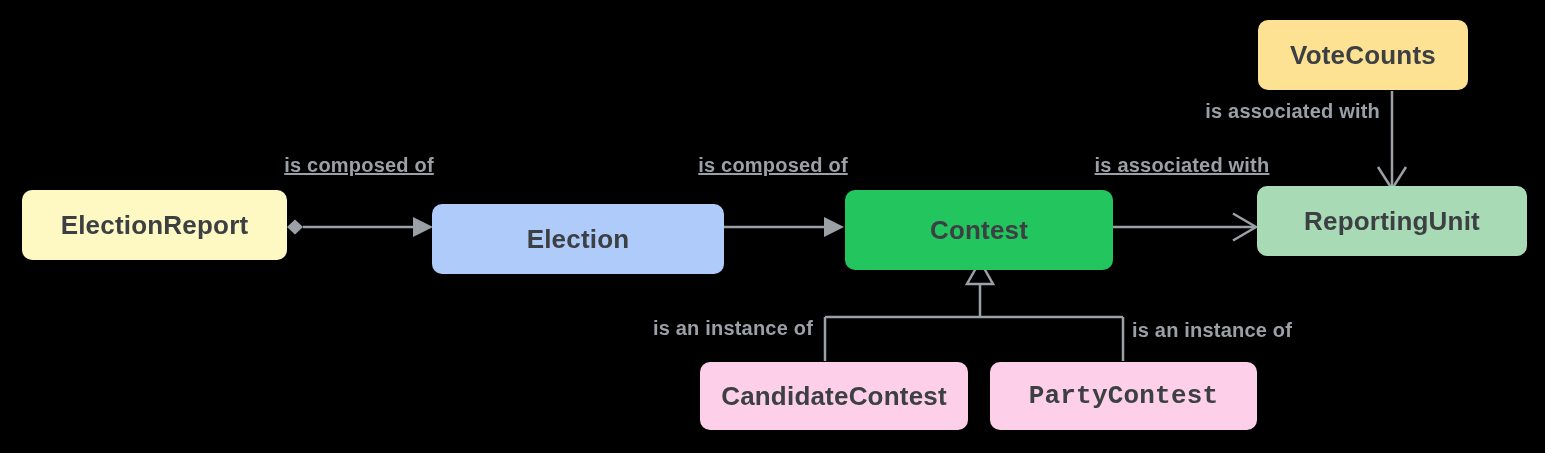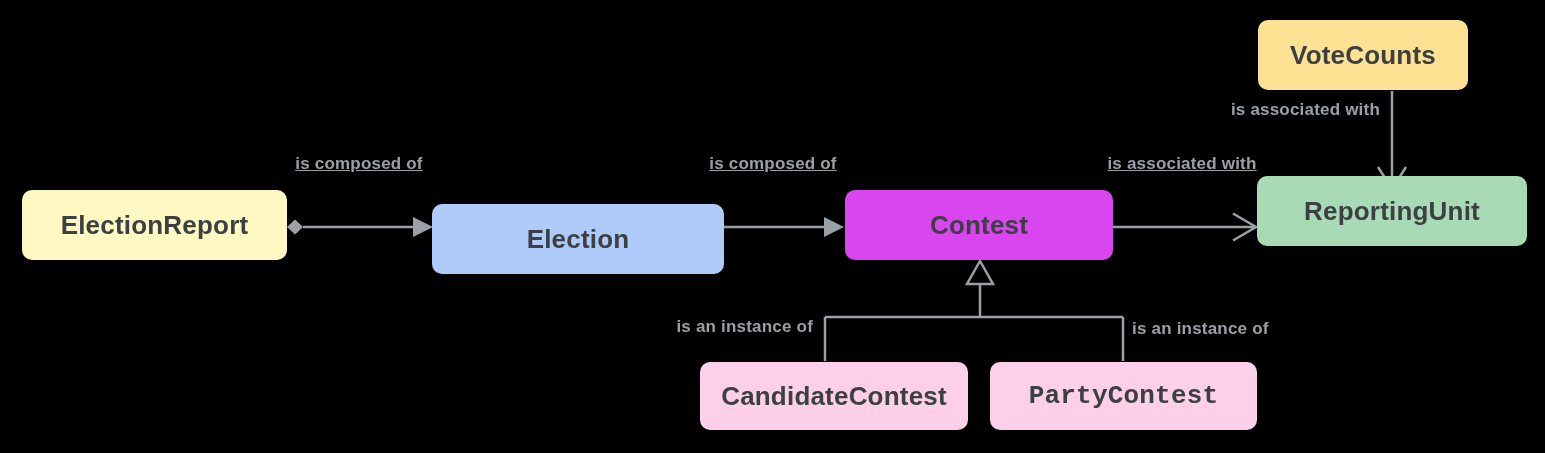--- a/index.html
+++ b/index.html
@@ -29,21 +29,21 @@
     justify-content: center;
     font-weight: 700;
     font-size: 26px;
     color: #3c4043;
     letter-spacing: 0.2px;
     cursor: default;
   }
   .edge-label {
     position: absolute;
     color: #9aa0a6;
-    font-size: 17px;
+    font-size: 20px;
     font-weight: 700;
     white-space: nowrap;
     letter-spacing: 0.2px;
   }
   .center-anchor { transform: translateX(-50%); text-decoration: underline; }
 </style>
 </head>
 <body>
 
 <div class="stage">
@@ -84,25 +84,25 @@
   </svg>
 
   <div class="node" style="left: 22px; top: 190px; width: 265px; height: 70px; background: #fef9c3;">
     <span>ElectionReport</span>
   </div>
 
   <div class="node" style="left: 432px; top: 204px; width: 292px; height: 70px; background: rgb(174, 203, 250);">
     <span>Election</span>
   </div>
 
-  <div class="node" style="left: 845px; top: 190px; width: 268px; height: 70px; background: #d946ef; justify-content: center;">
+  <div class="node" style="left: 845px; top: 190px; width: 268px; height: 80px; background: #22c55e; justify-content: center;">
     <span>Contest</span>
   </div>
 
-  <div class="node" style="left: 1257px; top: 176px; width: 270px; height: 70px; background: rgb(168, 218, 181);">
+  <div class="node" style="left: 1257px; top: 186px; width: 270px; height: 70px; background: rgb(168, 218, 181);">
     <span>ReportingUnit</span>
   </div>
 
   <div class="node" style="left: 1258px; top: 20px; width: 210px; height: 70px; background: rgb(253, 226, 147);">
     <span>VoteCounts</span>
   </div>
 
   <div class="node" style="left: 700px; top: 362px; width: 268px; height: 68px; background: rgb(253, 207, 232);">
     <span>CandidateContest</span>
   </div>

